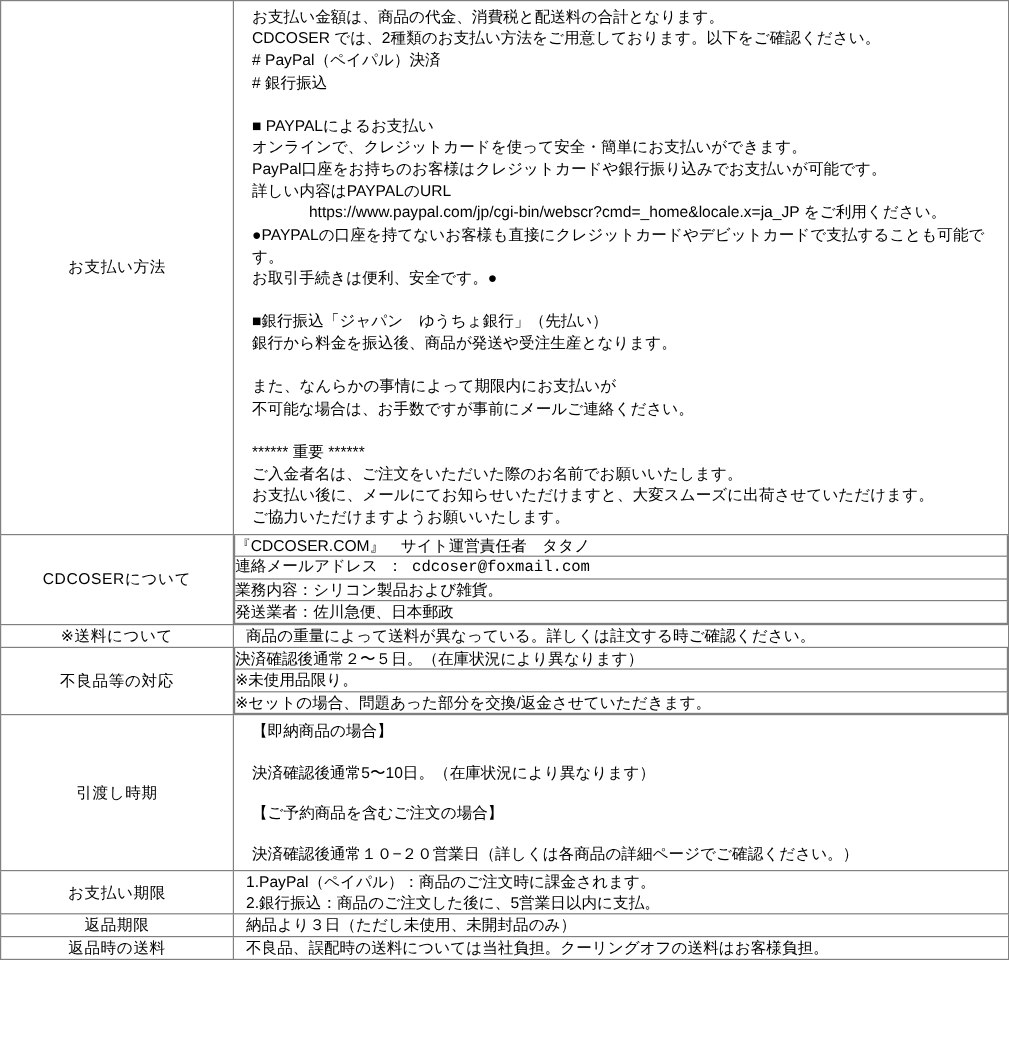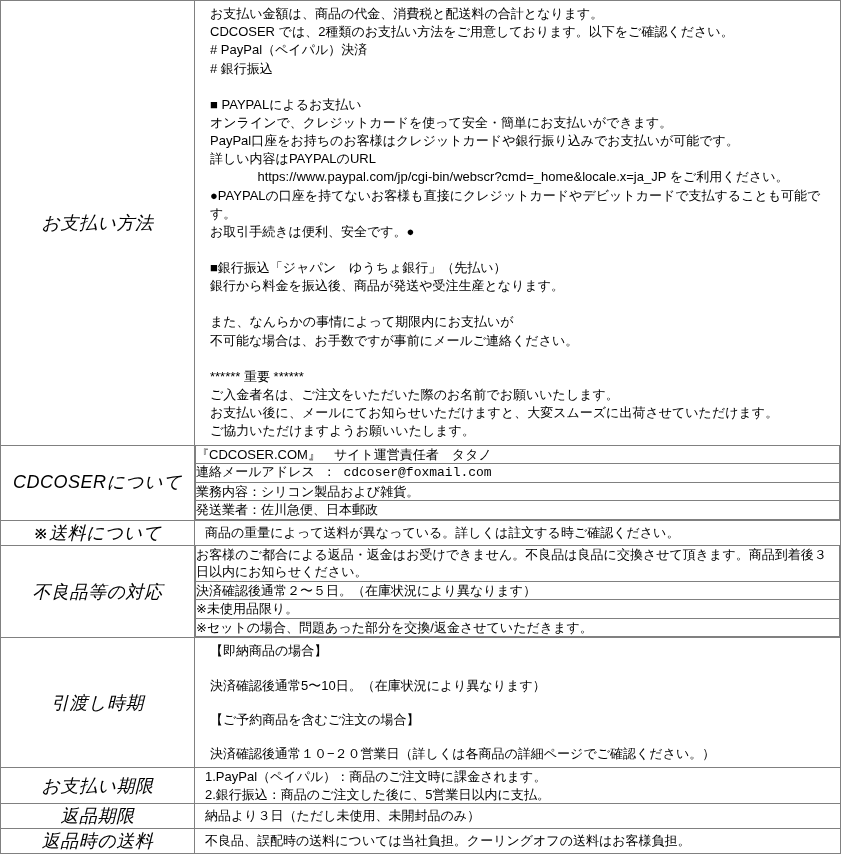--- a/index.html
+++ b/index.html
@@ -25,25 +25,24 @@
     table-layout: fixed;
   }
   table.info td {
     border: 1px solid #808080;
     vertical-align: middle;
     padding: 0;
   }
   td.label {
     width: 193px;
     text-align: center;
-    font-size: 18px;
+    font-size: 13px;
     letter-spacing: 0.5px;
     padding: 4px 4px;
     color: #000;
-    font-style: italic;
   }
   td.content {
     padding: 3px 4px 3px 5px;
     font-size: 13px;
     line-height: 1.38;
     vertical-align: top;
   }
   td.content.mid {
     vertical-align: middle;
   }
@@ -144,23 +143,20 @@
         <td class="content mid">
           <div class="line">商品の重量によって送料が異なっている。詳しくは註文する時ご確認ください。</div>
         </td>
       </tr>
 
       <tr>
         <td class="label">不良品等の対応</td>
         <td class="content" style="padding:0">
           <table class="sub-table">
             <tbody>
-              <tr>
-                  <td class="tight">お客様のご都合による返品・返金はお受けできません。不良品は良品に交換させて頂きます。商品到着後３日以内にお知らせください。</td>
-                </tr>
               <tr>
                   <td class="tight">決済確認後通常２〜５日。（在庫状況により異なります）</td>
                 </tr>
               <tr>
                   <td class="tight" style="border-top:none;padding-top:0">※未使用品限り。</td>
                 </tr>
               <tr>
                   <td class="tight" style="border-top:none;padding-top:0">※セットの場合、問題あった部分を交換/返金させていただきます。</td>
                 </tr>
             </tbody>

